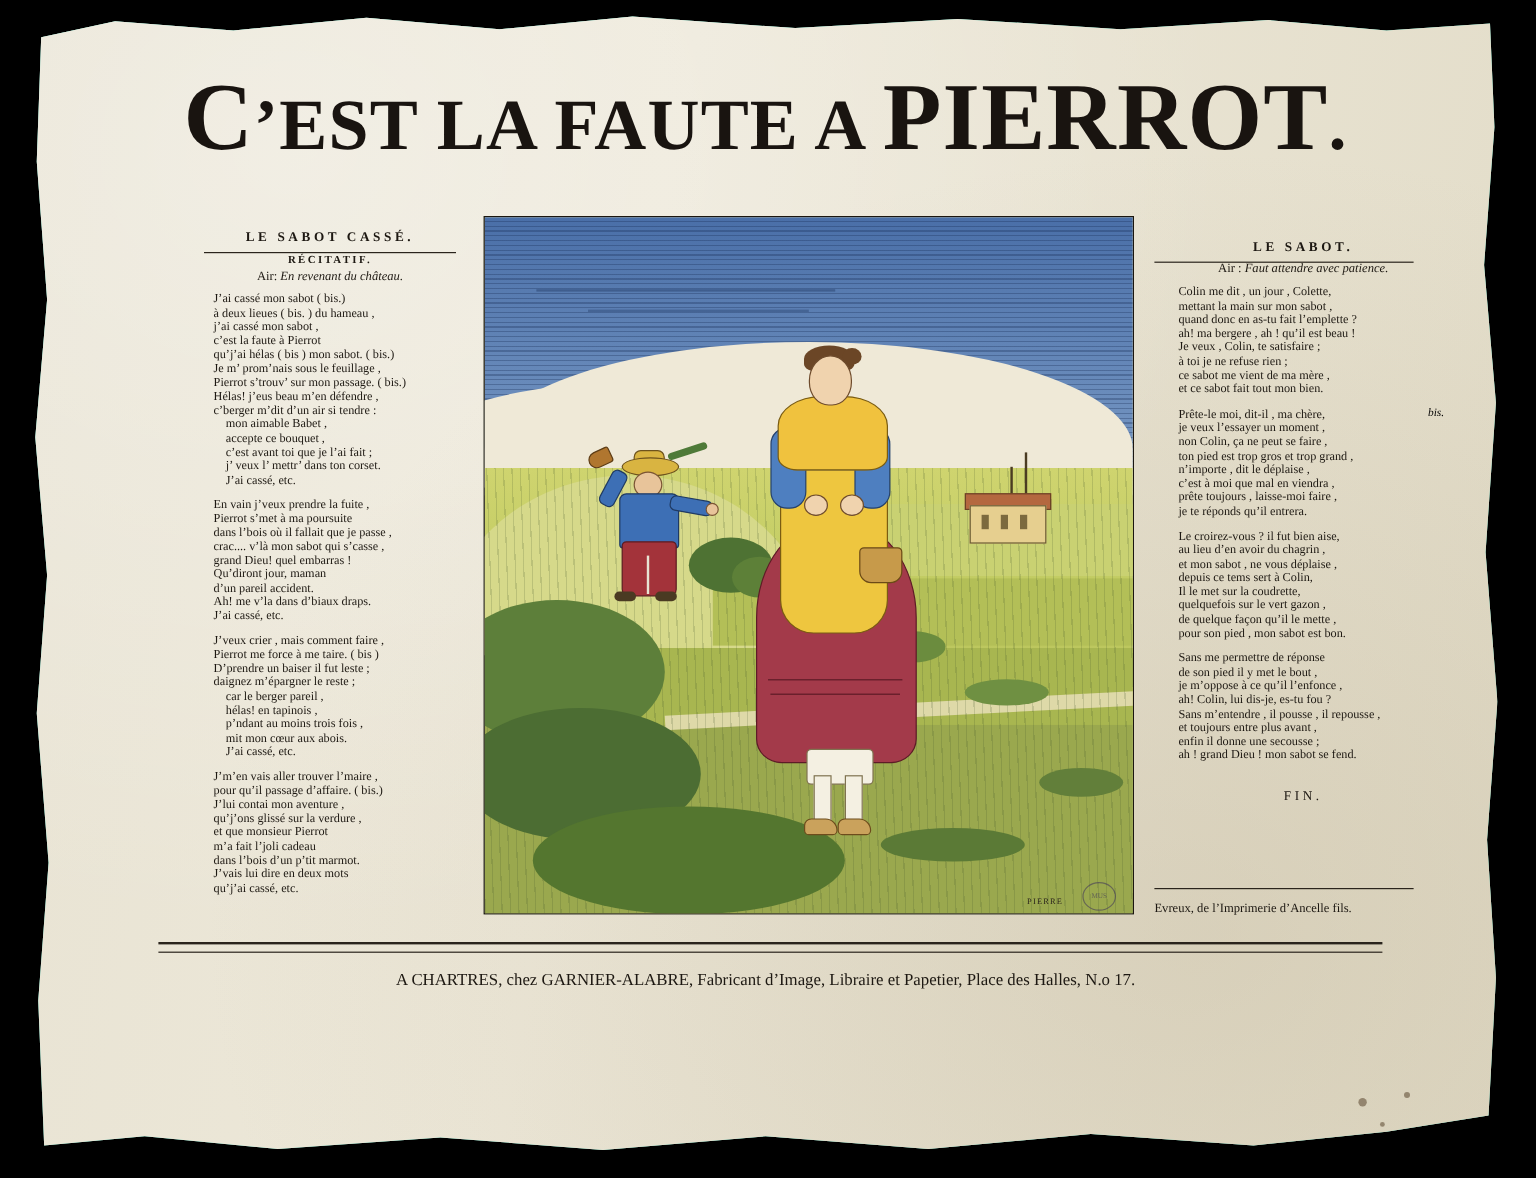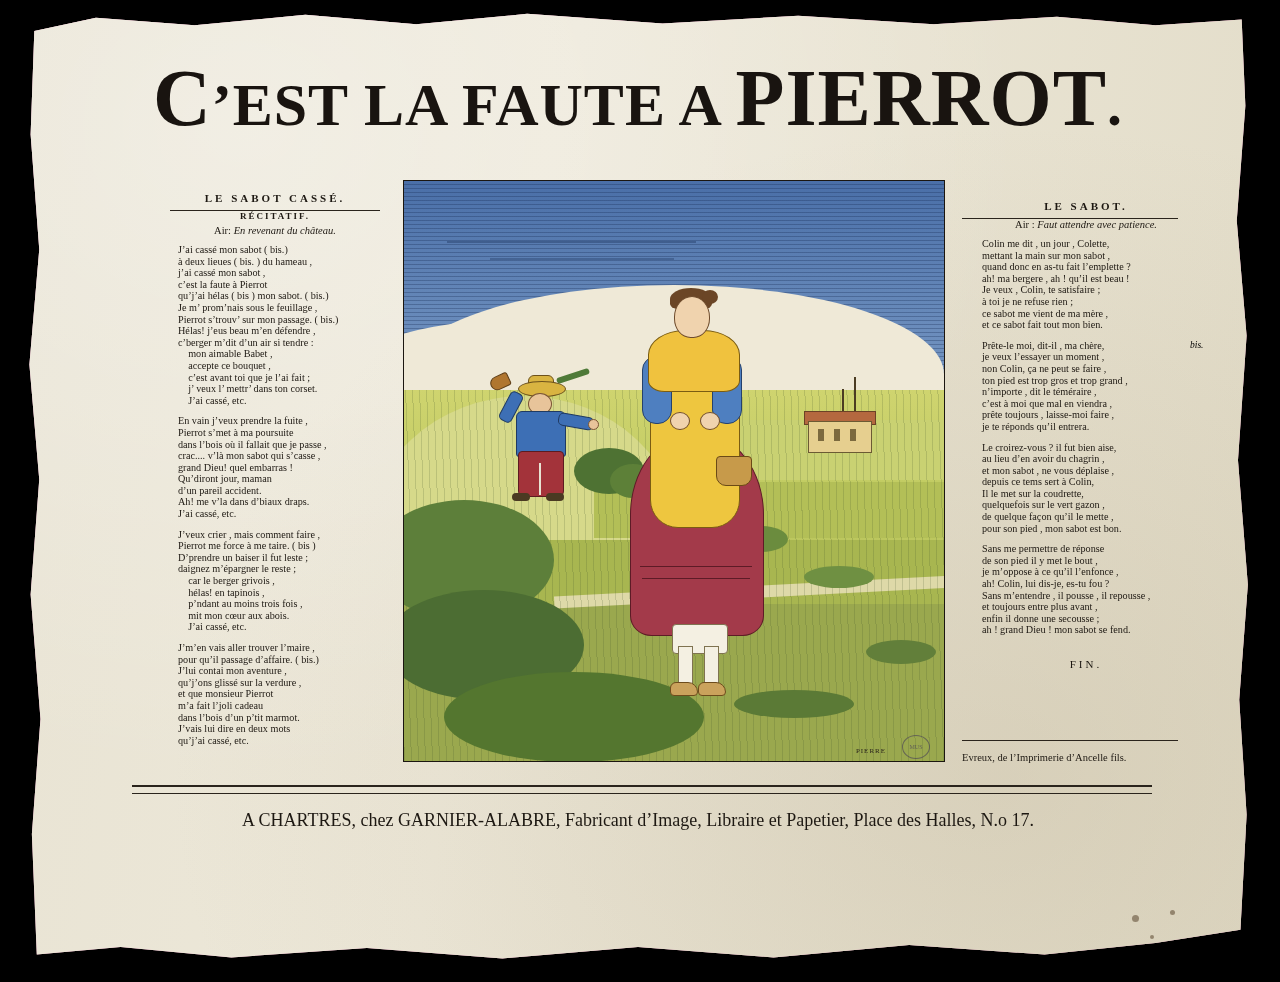--- a/index.html
+++ b/index.html
@@ -1,19 +1,19 @@
 <!DOCTYPE html>
 <html><head>
 <meta charset="utf-8">
 <style>
   html,body{margin:0;padding:0;background:#000;}
   body{width:1280px;height:982px;overflow:hidden;font-family:"Liberation Serif",serif;}
   #sheet{
     position:absolute;left:22px;top:10px;width:1232px;height:958px;
-    background:#f9a8d4;
+    background:#5eead4;
     box-shadow:inset 0 0 60px rgba(160,150,120,.35);
   }
   
   #sheet{
     clip-path: polygon(
       1.0% 2.2%, 6% 0.8%, 14% 1.6%, 23% 0.5%, 32% 1.5%, 41% 0.4%, 52% 1.4%, 63% 0.6%,
       74% 1.5%, 84% 0.7%, 92% 1.6%, 99.0% 1.0%,
       99.3% 10%, 98.6% 22%, 99.4% 34%, 98.7% 47%, 99.5% 60%, 98.8% 72%, 99.4% 84%, 98.9% 96%,
       92% 97.4%, 83% 98.6%, 72% 97.6%, 61% 98.9%, 50% 97.8%, 39% 99.0%, 28% 97.9%, 17% 98.9%,
       8% 97.8%, 1.2% 98.6%,
@@ -130,21 +130,21 @@
   #woman .shoeR{position:absolute;left:72px;top:396px;width:26px;height:12px;background:#caa25c;border:1px solid #6d4c1c;border-radius:6px 10px 4px 4px;}
   #woman .basket{position:absolute;left:90px;top:170px;width:34px;height:28px;background:#c79a4a;border:1px solid #6b4a16;border-radius:4px 4px 10px 10px;}
 
   .tree{position:absolute;background:#4e7233;border-radius:50%;}
   .bush{position:absolute;background:#6b8c3e;border-radius:50%;}
 
   #engraver{position:absolute;right:58px;bottom:6px;font-size:7px;letter-spacing:1px;color:#2a241c;}
   #stamp{position:absolute;right:14px;bottom:2px;width:26px;height:22px;border:1px solid rgba(60,50,90,.55);border-radius:50%;color:rgba(60,50,90,.6);font-size:6px;text-align:center;line-height:22px;}
 
   
-  #bottom{position:absolute;left:0;right:0;top:800px;text-align:center;font-size:18px;color:#1d1812;}
+  #bottom{position:absolute;left:0;right:0;top:800px;text-align:center;font-size:14px;color:#1d1812;}
   #evreux{position:absolute;left:940px;top:742px;width:230px;font-size:10.5px;color:#1d1812;}
 </style>
 </head>
 <body>
 
 <div id="sheet">
   <div class="paper-grain"></div>
 
   <div class="spot" style="left:1110px;top:905px;width:7px;height:7px;"></div>
   <div class="spot" style="left:1148px;top:900px;width:5px;height:5px;"></div>
@@ -195,21 +195,21 @@
       <div>d’un pareil accident.</div>
       <div>Ah! me v’la dans d’biaux draps.</div>
       <div>J’ai cassé, etc.</div>
     </div>
 
     <div class="stanza">
       <div>J’veux crier , mais comment faire ,</div>
       <div>Pierrot me force à me taire. ( bis )</div>
       <div>D’prendre un baiser il fut leste ;</div>
       <div>daignez m’épargner le reste ;</div>
-      <div>    car le berger grivois ,</div>
+      <div>    car le berger pareil ,</div>
       <div>    hélas! en tapinois ,</div>
       <div>    p’ndant au moins trois fois ,</div>
       <div>    mit mon cœur aux abois.</div>
       <div>    J’ai cassé, etc.</div>
     </div>
 
     <div class="stanza">
       <div>J’m’en vais aller trouver l’maire ,</div>
       <div>pour qu’il passage d’affaire. ( bis.)</div>
       <div>J’lui contai mon aventure ,</div>
@@ -319,21 +319,21 @@
       <div>à toi je ne refuse rien ;</div>
       <div>ce sabot me vient de ma mère ,</div>
       <div>et ce sabot fait tout mon bien.</div>
     </div>
 
     <div class="stanza">
       <div>Prête-le moi, dit-il , ma chère,</div>
       <div>je veux l’essayer un moment ,</div>
       <div>non Colin, ça ne peut se faire ,</div>
       <div>ton pied est trop gros et trop grand ,</div>
-      <div>n’importe , dit le téméraire ,</div>
+      <div>n’importe , dit le déplaise ,</div>
       <div>c’est à moi que mal en viendra ,</div>
       <div>prête toujours , laisse-moi faire ,</div>
       <div>je te réponds qu’il entrera.</div>
     </div>
 
     <div class="stanza">
       <div>Le croirez-vous ? il fut bien aise,</div>
       <div>au lieu d’en avoir du chagrin ,</div>
       <div>et mon sabot , ne vous déplaise ,</div>
       <div>depuis ce tems sert à Colin,</div>

